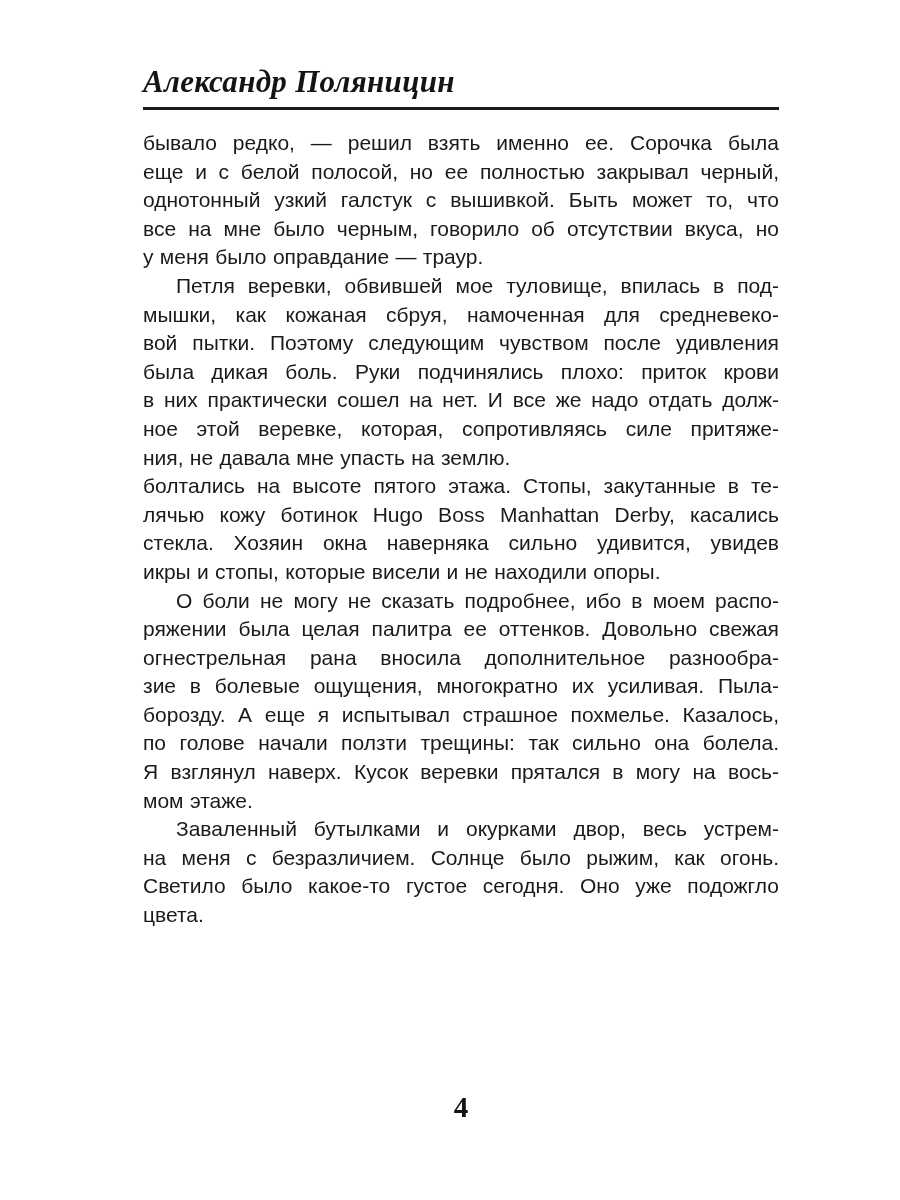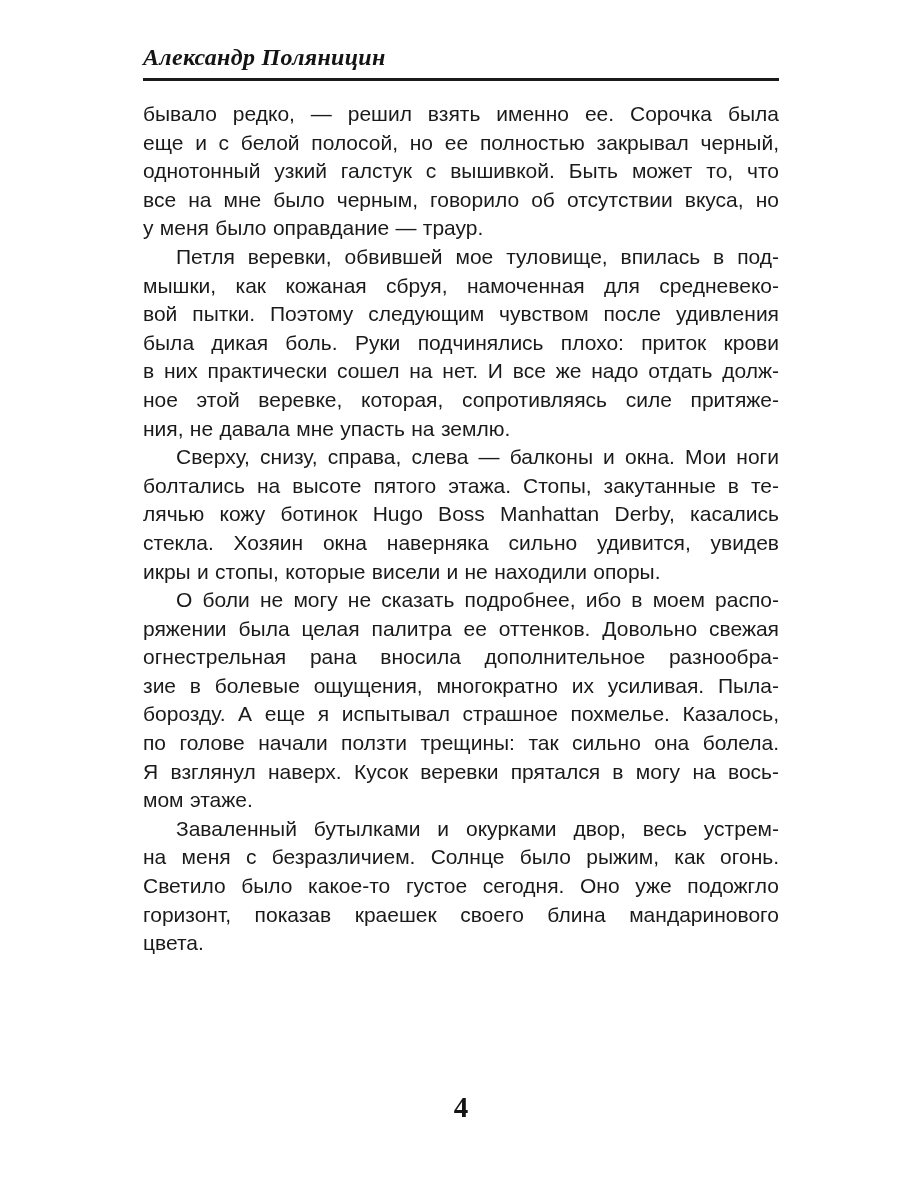--- a/index.html
+++ b/index.html
@@ -17,23 +17,23 @@
   }
   .column {
     position: absolute;
     left: 143px; top: 0;
     width: 636px;
   }
   .author-header {
     font-family: "Liberation Serif", "DejaVu Serif", serif;
     font-style: italic;
     font-weight: bold;
-    font-size: 24px;
+    font-size: 31px;
     letter-spacing: 0.3px;
-    padding-top: 44px;
+    padding-top: 64px;
     color: #141414;
   }
   .header-rule {
     margin-top: 7px;
     border-bottom: 3px solid #1b1b1b;
   }
   .page-text {
     margin-top: 19px;
   }
   .line {
@@ -79,39 +79,37 @@
         <div class="paragraph">
           <div class="line indent">Петля веревки, обвившей мое туловище, впилась в под-</div>
           <div class="line">мышки, как кожаная сбруя, намоченная для средневеко-</div>
           <div class="line">вой пытки. Поэтому следующим чувством после удивления</div>
           <div class="line">была дикая боль. Руки подчинялись плохо: приток крови</div>
           <div class="line">в них практически сошел на нет. И все же надо отдать долж-</div>
           <div class="line">ное этой веревке, которая, сопротивляясь силе притяже-</div>
           <div class="line last">ния, не давала мне упасть на землю.</div>
         </div>
         <div class="paragraph">
-          <div class="line indent">Сверху, снизу, справа, слева — балконы и окна. Мои ноги</div>
           <div class="line">болтались на высоте пятого этажа. Стопы, закутанные в те-</div>
           <div class="line">лячью кожу ботинок Hugo Boss Manhattan Derby, касались</div>
           <div class="line">стекла. Хозяин окна наверняка сильно удивится, увидев</div>
           <div class="line last">икры и стопы, которые висели и не находили опоры.</div>
         </div>
         <div class="paragraph">
           <div class="line indent">О боли не могу не сказать подробнее, ибо в моем распо-</div>
           <div class="line">ряжении была целая палитра ее оттенков. Довольно свежая</div>
           <div class="line">огнестрельная рана вносила дополнительное разнообра-</div>
           <div class="line">зие в болевые ощущения, многократно их усиливая. Пыла-</div>
           <div class="line">борозду. А еще я испытывал страшное похмелье. Казалось,</div>
           <div class="line">по голове начали ползти трещины: так сильно она болела.</div>
           <div class="line">Я взглянул наверх. Кусок веревки прятался в могу на вось-</div>
           <div class="line last">мом этаже.</div>
         </div>
         <div class="paragraph">
           <div class="line indent">Заваленный бутылками и окурками двор, весь устрем-</div>
           <div class="line">на меня с безразличием. Солнце было рыжим, как огонь.</div>
           <div class="line">Светило было какое-то густое сегодня. Оно уже подожгло</div>
-          <div class="line">горизонт, показав краешек своего блина мандаринового</div>
           <div class="line last">цвета.</div>
         </div>
       </div>
   </div>
   <div class="page-number">4</div>
 </div>
 
 </body></html>

